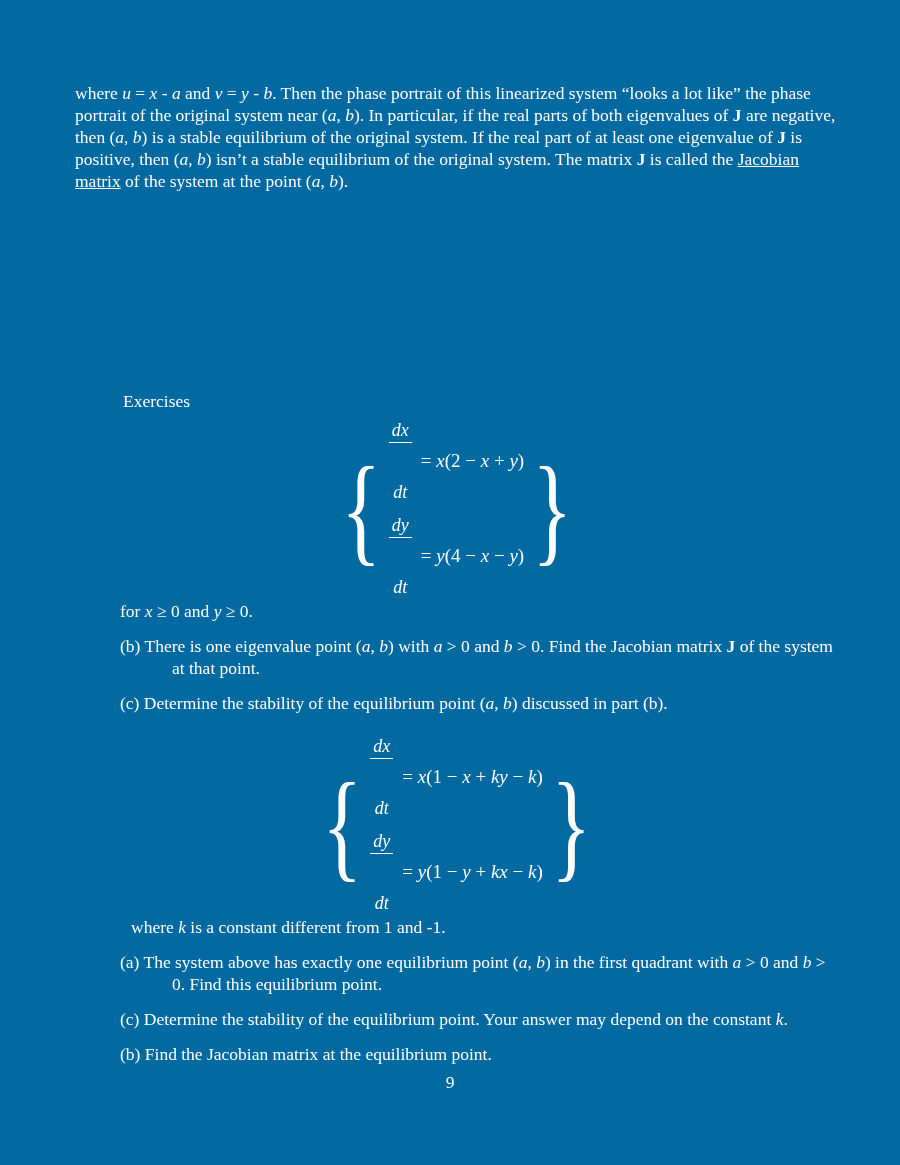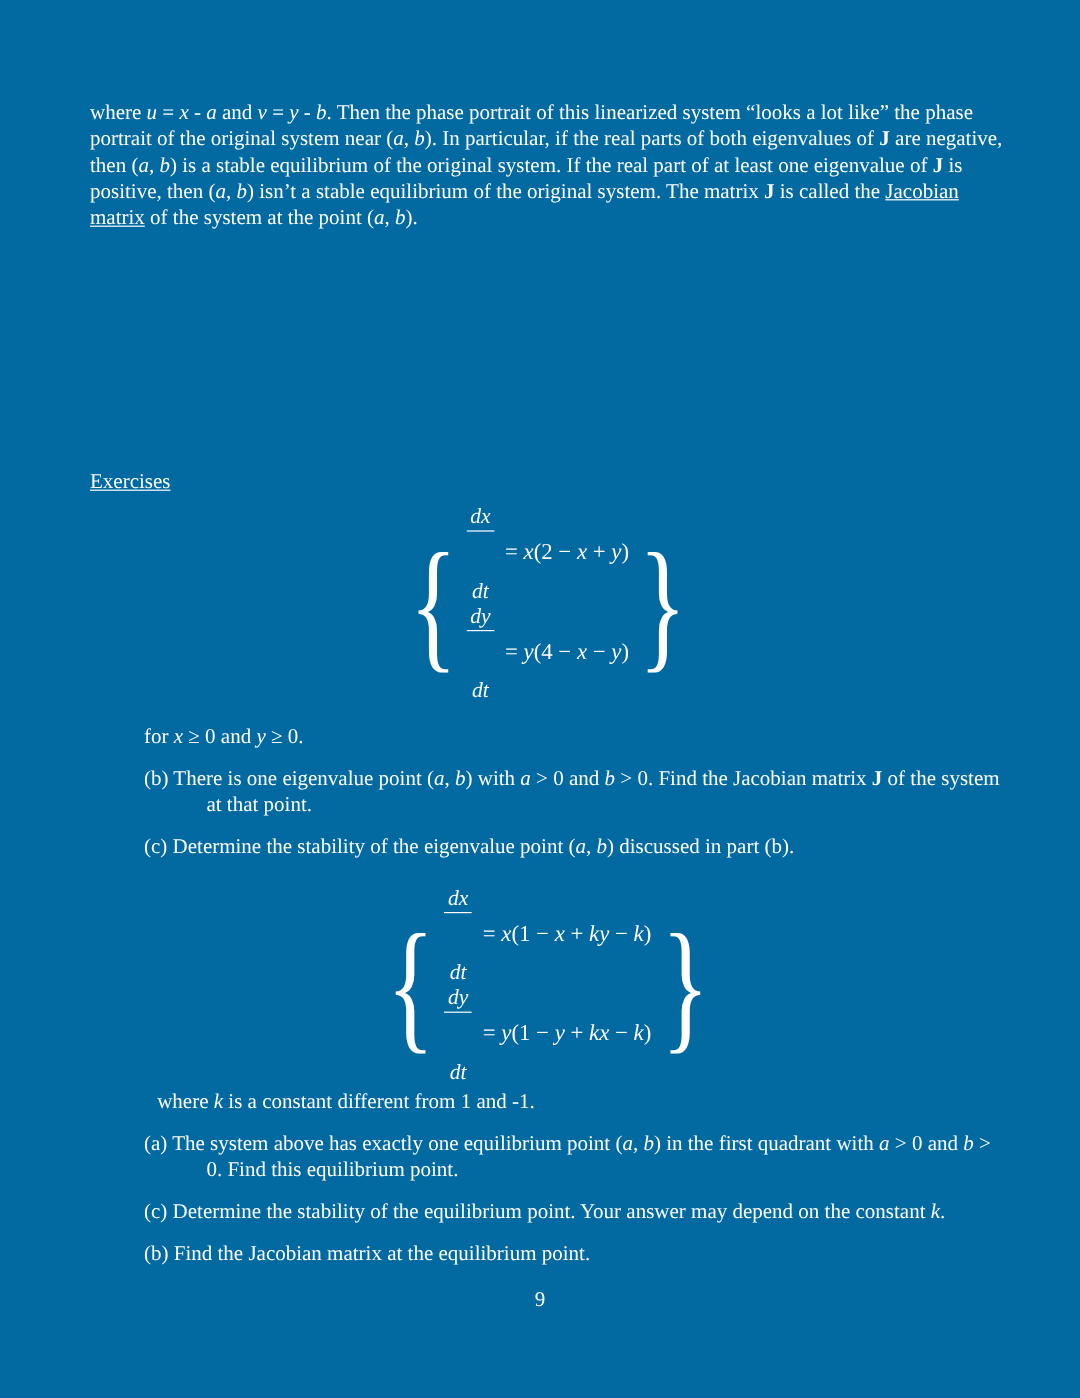--- a/index.html
+++ b/index.html
@@ -11,43 +11,43 @@
     font-size:17.5px;line-height:22px;
     overflow:hidden;
   }
   .content{padding:64px 62px 0 75px;}
   .run-i{font-style:italic;}
   .run-b{font-weight:700;}
   .run-u{text-decoration:underline;}
   .intro{max-width:762px;}
   .exercises-heading{
     margin-top:198px;
-    text-decoration:underline;
+    margin-left:48px;
   }
   .problem-lead{margin-left:23px;margin-top:6px;}
   .system{
     display:flex;justify-content:center;align-items:center;
     margin:8px 0 2px 0;
   }
   .brace{
     font-family:"Liberation Serif", serif;
     font-size:92px;line-height:1;
     transform:scaleY(1.32) scaleX(0.9);
     font-weight:400;
     padding:0 2px;
   }
-  .eqs{display:flex;flex-direction:column;margin:0 4px;}
+  .eqs{display:flex;flex-direction:column;gap:12px;margin:0 4px;}
   .eq-row{display:flex;align-items:center;font-size:19px;line-height:22px;}
   .frac{
     display:inline-flex;flex-direction:column;align-items:center;
     margin-right:9px;font-style:italic;font-size:18px;line-height:21px;
   }
   .frac .num{border-bottom:1.6px solid #fff;padding:0 3px 1px 3px;}
   .frac .den{padding:0 3px;margin-top:39px;}
-  .note{margin-left:45px;margin-top:16px;}
+  .note{margin-left:45px;margin-top:2px;}
   .part{
     margin-left:45px;margin-top:13px;
     padding-left:52px;text-indent:-52px;
     max-width:672px;
   }
   .problem-2{margin-top:22px;}
   .where-note{margin-left:56px;margin-top:2px;}
   .page-number{
     position:absolute;left:0;bottom:72px;width:900px;
     text-align:center;
@@ -82,21 +82,21 @@
             </span>
             <span class="rhs"><span>= </span><span class="run-i">y</span><span>(4 − </span><span class="run-i">x</span><span> − </span><span class="run-i">y</span><span>)</span></span>
           </div>
         </div>
         <span class="brace">}</span>
       </div>
 
       <div class="note"><span>for </span><span class="run-i">x</span><span> ≥ 0 and </span><span class="run-i">y</span><span> ≥ 0.</span></div>
 
       <div class="part"><span>(b) There is one eigenvalue point (</span><span class="run-i">a</span><span>, </span><span class="run-i">b</span><span>) with </span><span class="run-i">a</span><span> &gt; 0 and </span><span class="run-i">b</span><span> &gt; 0. Find the Jacobian matrix </span><span class="run-b">J</span><span> of the system at that point.</span></div>
-      <div class="part"><span>(c) Determine the stability of the eigenvalue point (</span><span class="run-i">a</span><span>, </span><span class="run-i">b</span><span>) discussed in part (b).</span></div>
+      <div class="part"><span>(c) Determine the stability of the equilibrium point (</span><span class="run-i">a</span><span>, </span><span class="run-i">b</span><span>) discussed in part (b).</span></div>
     </div>
 
     <div class="problem-2">
 
       <div class="system">
         <span class="brace">{</span>
         <div class="eqs">
           <div class="eq-row">
             <span class="frac">
               <span class="num">dx</span>

